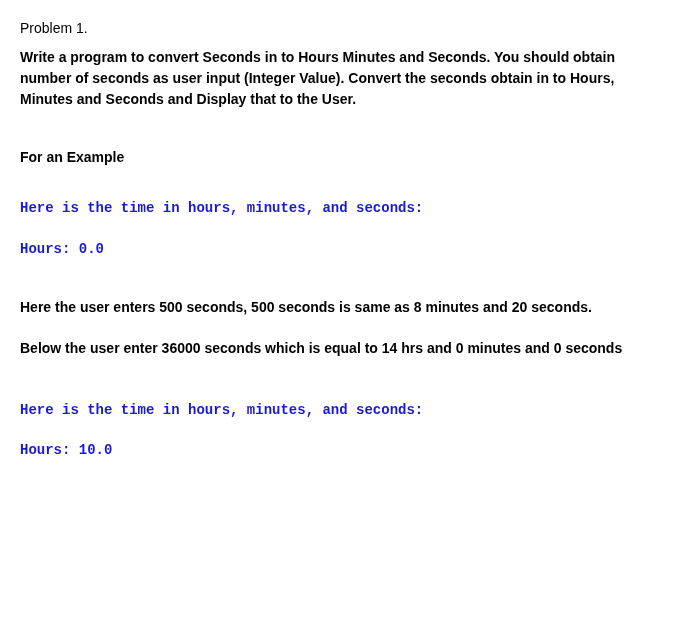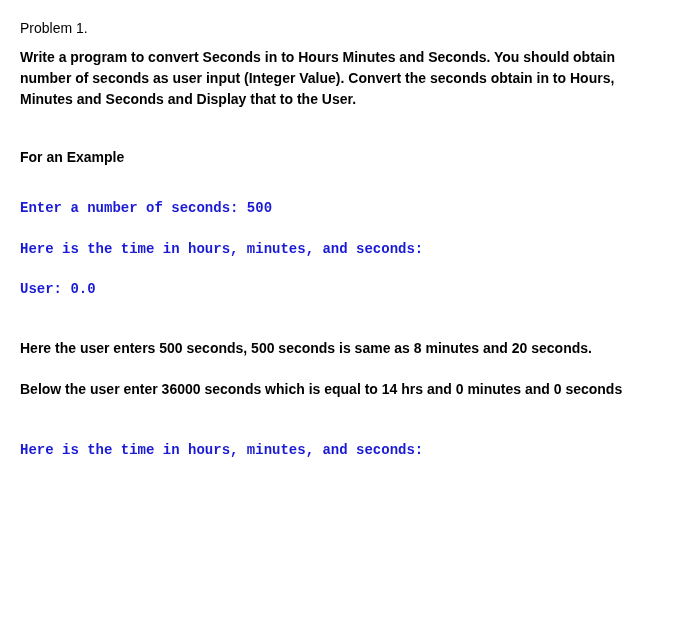--- a/index.html
+++ b/index.html
@@ -55,26 +55,26 @@
 </head>
 <body>
 
 <div class="problem-title">Problem 1.</div>
 
 <div class="description">Write a program to convert Seconds in to Hours Minutes and Seconds. You should obtain number of seconds as user input (Integer Value). Convert the seconds obtain in to Hours, Minutes and Seconds and Display that to the User.</div>
 
 <div class="example-label">For an Example</div>
 
 <div class="code-block">
-<span class="code-line">Enter a number of seconds: 500</span>
 <span class="code-line">Here is the time in hours, minutes, and seconds:</span>
-<span class="code-line">User: 0.0</span>
+<span class="code-line">Hours: 0.0</span>
 </div>
 
 <div class="explain">Here the user enters 500 seconds, 500 seconds is same as 8 minutes and 20 seconds.</div>
 
 <div class="explain">Below the user enter 36000 seconds which is equal to 14 hrs and 0 minutes and 0 seconds</div>
 
 <div class="code-block">
 <span class="code-line">Here is the time in hours, minutes, and seconds:</span>
+<span class="code-line">Hours: 10.0</span>
 
 
 </div>
 
 </body></html>

